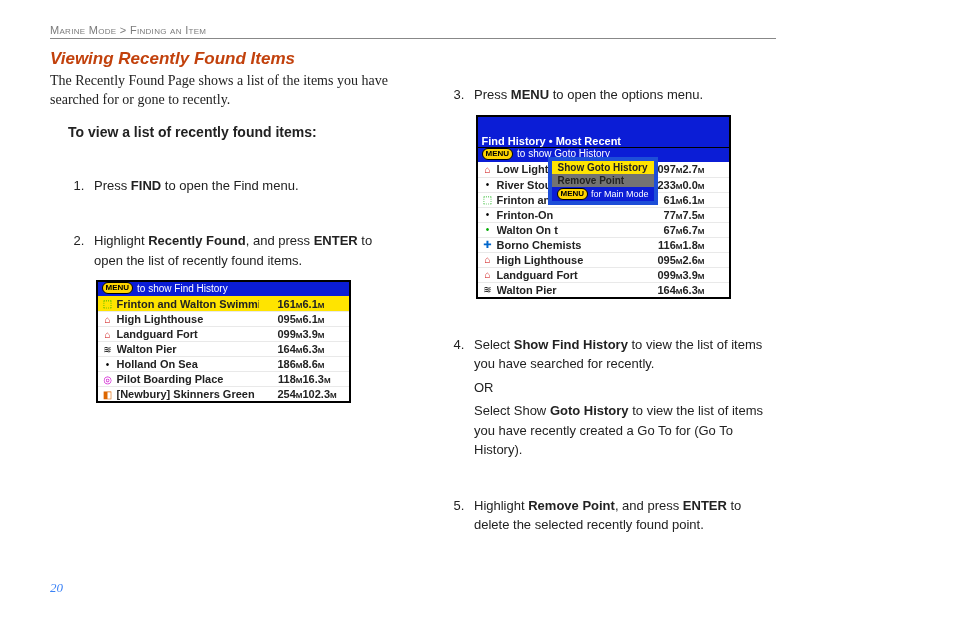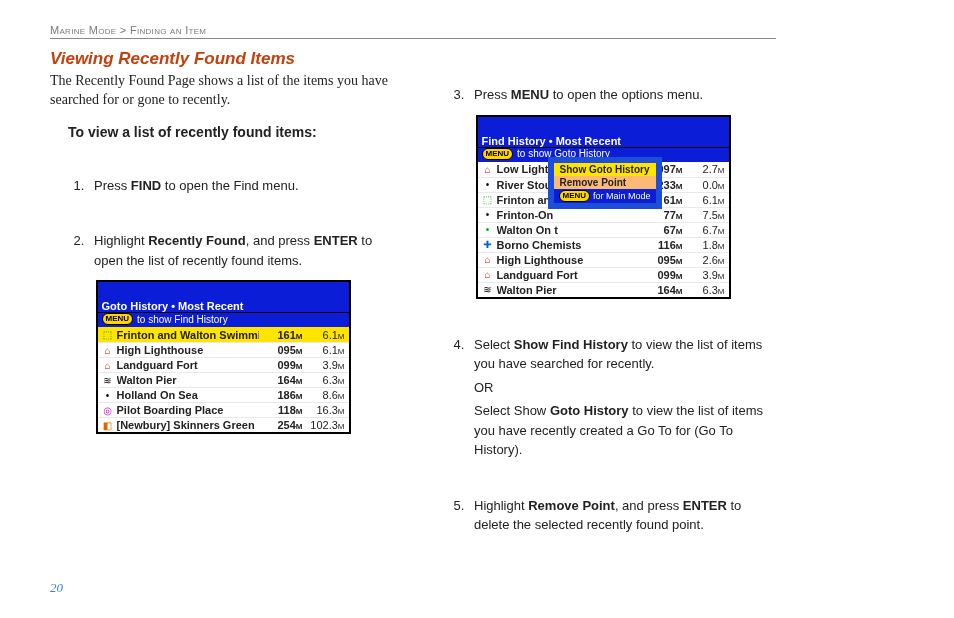--- a/index.html
+++ b/index.html
@@ -20,30 +20,30 @@
   
   .device { width: 255px; margin: 10px auto 14px auto; border: 2px solid #000; background: #fff; font-family: Tahoma, Verdana, sans-serif; font-size: 11px; }
   .dev-title { background: #0b1dd6; color: #fff; padding: 18px 4px 0 4px; font-weight: bold; font-size: 11px; border-bottom: 1px solid #000; }
   .dev-hint { background: #0b1dd6; color: #fff; padding: 0 4px 2px 4px; font-size: 10px; display:flex; align-items:center; gap:4px;}
   .menu-pill { display:inline-block; background:#ffd400; color:#000; border:1px solid #000; border-radius:7px; font-size:8px; padding:0 3px; line-height:10px; font-weight:bold; }
   .dev-row { display: flex; align-items: center; padding: 0 4px; height: 15px; border-top: 1px solid #e9e9e9; }
   .dev-row:first-of-type { border-top: none; }
   .dev-row .ico { width: 12px; text-align: center; font-size: 10px; margin-right: 3px; }
   .dev-row .nm { flex: 1; white-space: nowrap; overflow: hidden; font-weight: bold; }
   .dev-row .dist { width: 44px; text-align: right; font-weight: bold; }
-  .dev-row .brg  { width: 42px; text-align: right; font-weight: normal; }
+  .dev-row .brg  { width: 42px; text-align: left; font-weight: bold; }
   .dev-row.sel { background: #ffe400; }
   .ico-red { color:#c00; }
   .ico-grn { color:#0a0; }
   .ico-blk { color:#000; }
   .ico-mag { color:#c0c; }
   .ico-ora { color:#d60; }
   .ico-blu { color:#06c; }
   .unit { font-size: 8px; }
-  .popup-box { position:absolute; background:#fdba74; border:6px solid #1d4ed8; font-size:10px; font-weight:bold; }
+  .popup-box { position:absolute; background:#737373; border:4px solid #1d4ed8; font-size:10px; font-weight:bold; }
   .popup-box .prow { padding:1px 6px; white-space:nowrap; }
   .popup-box .prow.psel { background:#ffe400; }
   .popup-box .phint { background:#0b1dd6; color:#fff; padding:1px 5px; display:flex; align-items:center; gap:3px; font-weight:normal; font-size:9px; }
   .device-wrap { position:relative; width:255px; margin:10px auto 14px auto; }
   .footer { position:absolute; bottom:22px; left:50px; right:50px; display:flex; justify-content:space-between; font-style:italic; font-family: Georgia, serif; color:#3b82f6; font-size:13px;gap:28px; }
 </style>
 </head>
 <body>
 
 <div class="page">
@@ -65,21 +65,20 @@
       <ol class="steps" start="1">
         <li>
           <span>Press </span><b>FIND</b><span> to open the Find menu.</span>
         </li>
         <li>
           <span>Highlight </span><b>Recently Found</b><span>, and press </span><b>ENTER</b><span> to open the list of recently found items.</span>
         </li>
       </ol>
 
       <div class="device">
-        <div class="dev-title">Goto History • Most Recent</div>
         <div class="dev-hint">
           <span class="menu-pill">MENU</span>
           <span>to show Find History</span>
         </div>
         <div id="dev1-rows">
             <div class="dev-row sel">
               <span class="ico ico-grn">⬚</span>
               <span class="nm">Frinton and Walton Swimmi</span>
               <span class="dist">161<span class="unit">M</span></span>
               <span class="brg">6.1<span class="unit">M</span></span>

